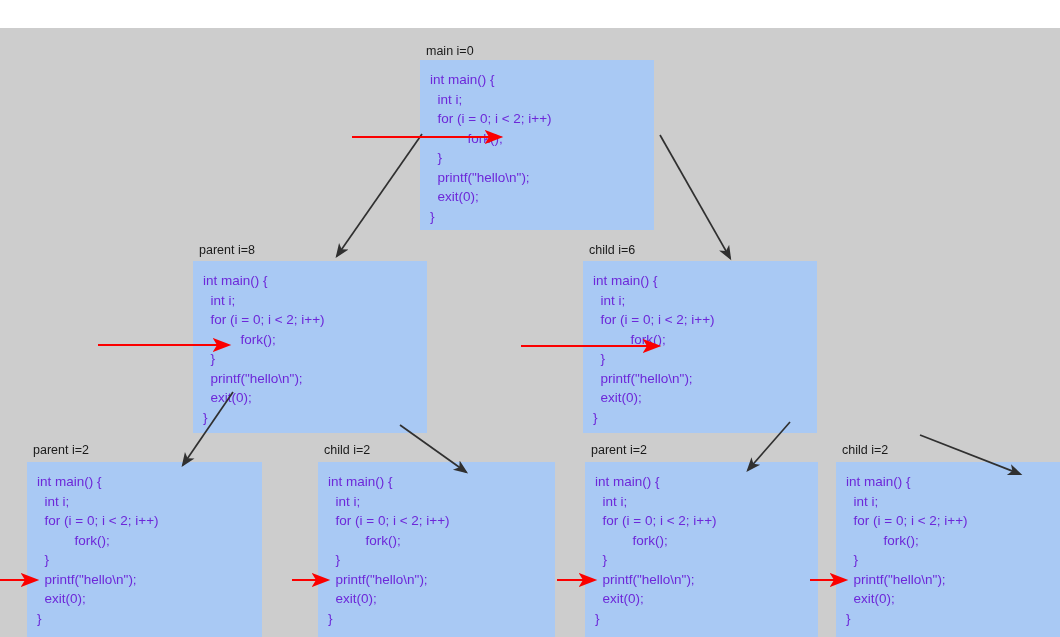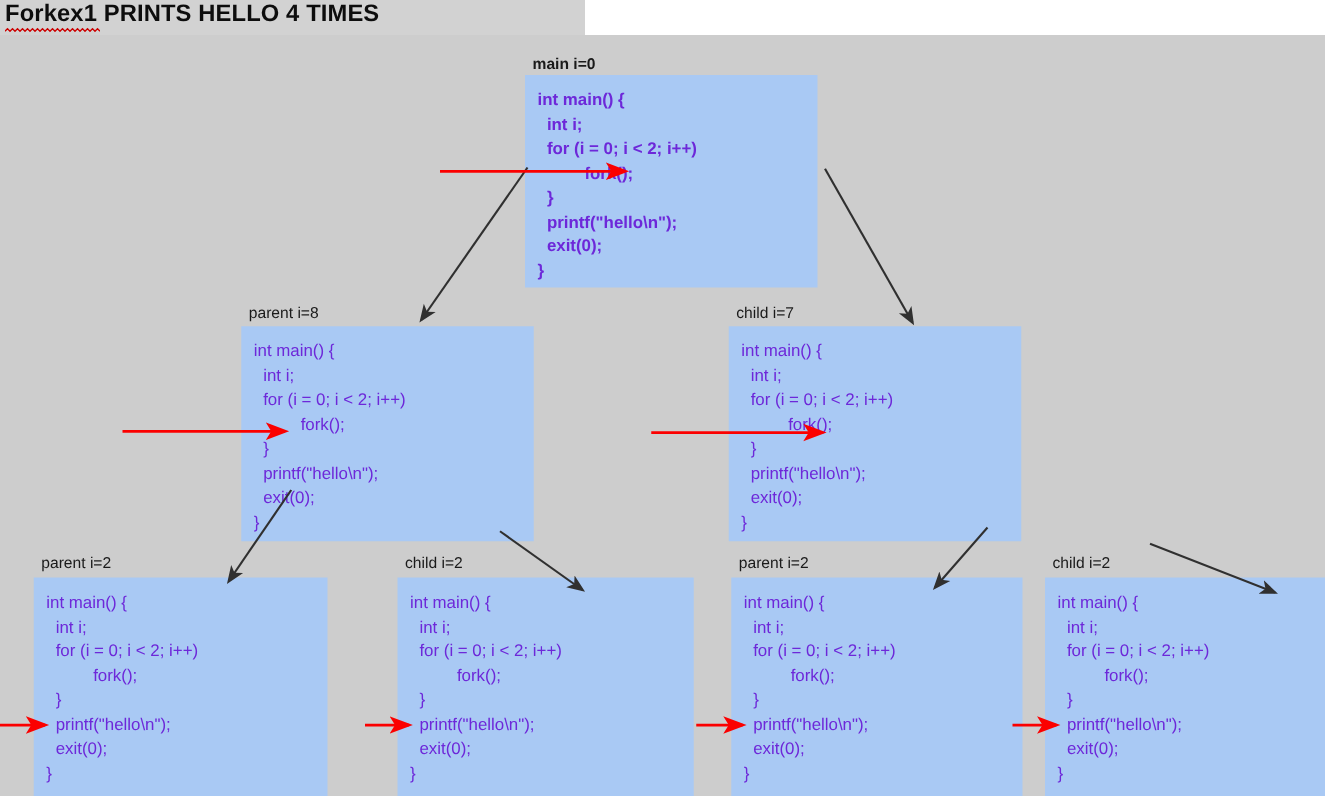--- a/index.html
+++ b/index.html
@@ -82,31 +82,24 @@
     left: 0; top: 0;
     width: 1060px; height: 637px;
     pointer-events: none;
   }
 </style>
 </head>
 <body>
 
 <div id="page">
 
-  <div class="header-band">
-    <div class="header-title-bg"></div>
-    <div class="page-title">Forkex1 PRINTS HELLO 4 TIMES</div>
-    <svg class="spellcheck-underline" viewBox="0 0 76 4" preserveAspectRatio="none">
-      <path d="M0,3 L2,1 L4,3 L6,1 L8,3 L10,1 L12,3 L14,1 L16,3 L18,1 L20,3 L22,1 L24,3 L26,1 L28,3 L30,1 L32,3 L34,1 L36,3 L38,1 L40,3 L42,1 L44,3 L46,1 L48,3 L50,1 L52,3 L54,1 L56,3 L58,1 L60,3 L62,1 L64,3 L66,1 L68,3 L70,1 L72,3 L74,1 L76,3" fill="none" stroke="#cc0000" stroke-width="1"></path>
-    </svg>
-  </div>
 
   <div class="canvas"></div>
 
-  <div class="node" style="left:420px; top:44px; width:243px; height:186px;font-weight:bold;">
+  <div class="node" style="left:420px; top:44px; width:243px; height:186px;">
     <div class="node-label">main i=0</div>
     <div class="node-box" style="top:16px; width:234px; height:170px;"></div>
     <div class="code" style="top:26px;">int main() {
   int i;
   for (i = 0; i &lt; 2; i++)
           fork();
   }
   printf("hello\n");
   exit(0);
 }</div>
@@ -119,21 +112,21 @@
   int i;
   for (i = 0; i &lt; 2; i++)
           fork();
   }
   printf("hello\n");
   exit(0);
 }</div>
   </div>
 
   <div class="node" style="left:583px; top:243px; width:234px; height:190px;">
-    <div class="node-label">child i=7</div>
+    <div class="node-label">child i=6</div>
     <div class="node-box" style="top:18px; width:234px; height:172px;"></div>
     <div class="code" style="top:28px;">int main() {
   int i;
   for (i = 0; i &lt; 2; i++)
           fork();
   }
   printf("hello\n");
   exit(0);
 }</div>
   </div>

